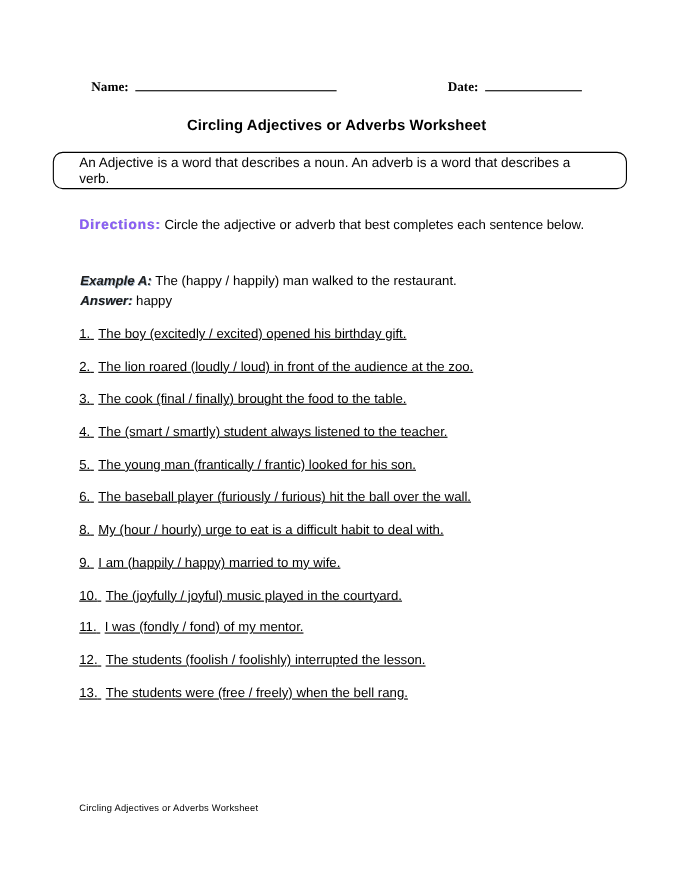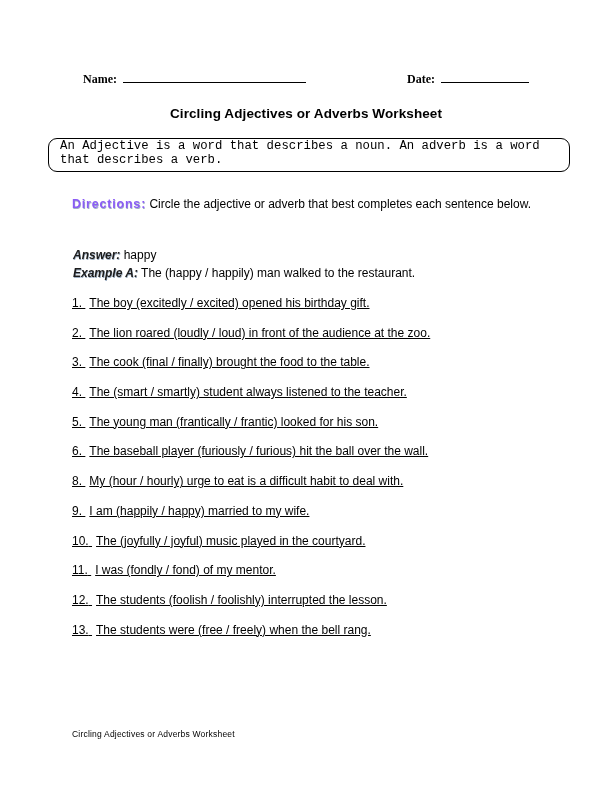--- a/index.html
+++ b/index.html
@@ -61,24 +61,24 @@
   
   .definition-box {
     position: absolute;
     top: 138px;
     left: 48px;
     width: 522px;
     height: 34px;
     border: 1.6px solid #000;
     border-radius: 9px;
     display: flex;
+    align-items: center;
     box-sizing: border-box;
-    padding: 0 11px;
+    padding: 0 23px;
     font-size: 12.3px;
-    font-family: Liberation Mono, monospace;
   }
 
   
   .directions {
     position: absolute;
     top: 196px;
     left: 72px;
     width: 470px;
     font-size: 12px;
     line-height: 17px;
@@ -154,27 +154,27 @@
     <span>An Adjective is a word that describes a noun. An adverb is a word that describes a verb.</span>
   </div>
 
   <div class="directions">
     <span class="fancy-label">Directions:</span>
     <span>Circle the adjective or adverb that best completes each sentence below.</span>
   </div>
 
   <div class="example-block">
     <div>
+      <span class="fancy-italic">Example A:</span>
+      <span>The (happy / happily) man walked to the restaurant.</span>
+    </div>
+    <div>
       <span class="fancy-italic">Answer:</span>
       <span>happy</span>
     </div>
-    <div>
-      <span class="fancy-italic">Example A:</span>
-      <span>The (happy / happily) man walked to the restaurant.</span>
-    </div>
   </div>
 
   <div class="sentence-list">
     <div class="sentence-row">
       <span class="sentence-number">1.</span>
       <span class="sentence-text">The boy (excitedly / excited) opened his birthday gift.</span>
     </div>
 
     <div class="sentence-row">
       <span class="sentence-number">2.</span>

